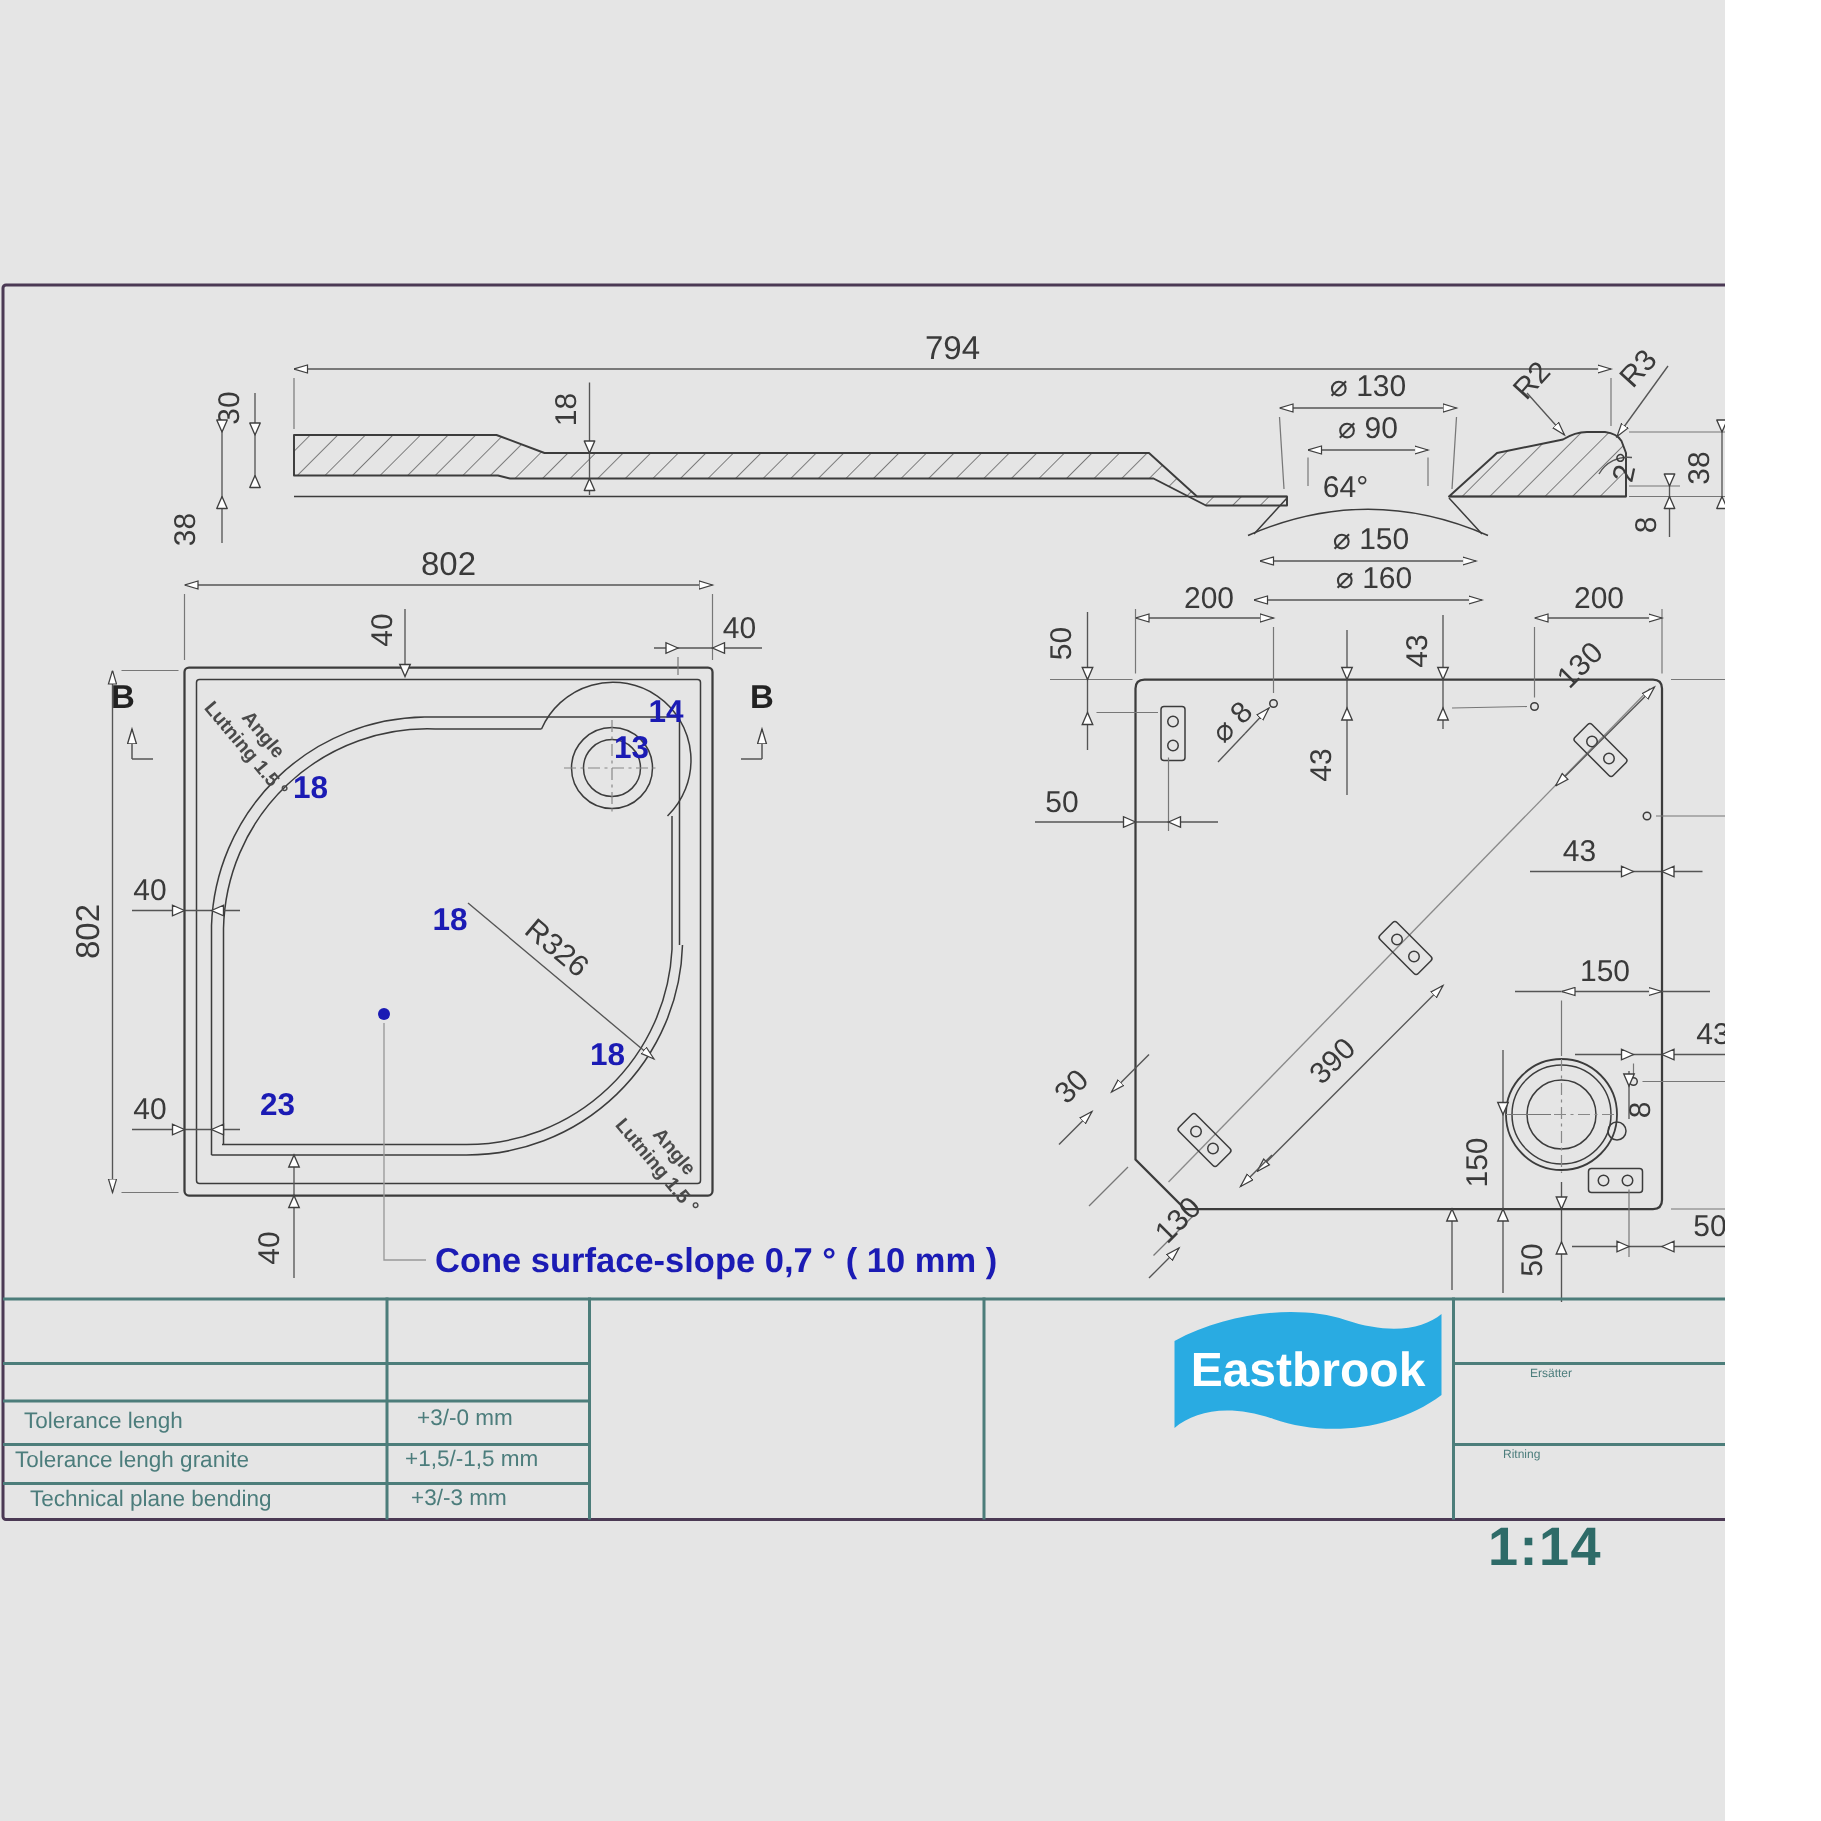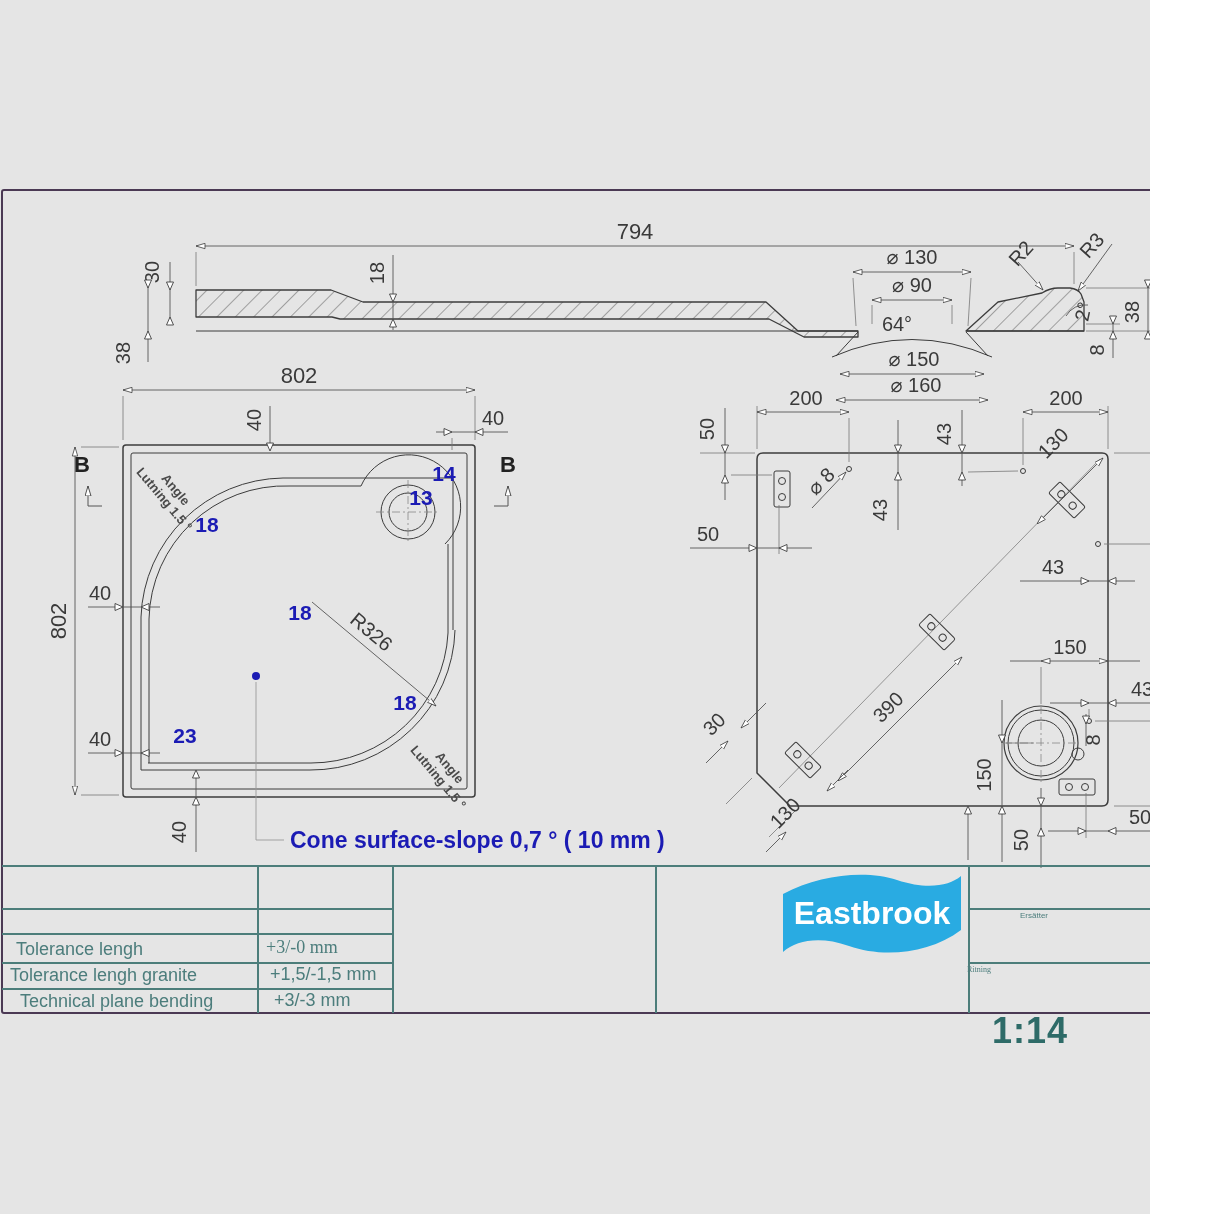--- a/index.html
+++ b/index.html
@@ -11,21 +11,21 @@
   .bluetxt{font-size:21px;font-weight:bold;fill:#1b1bb4;}
   .conetxt{font-size:23px;font-weight:bold;fill:#1b1bb4;}
   .notetxt{font-size:13px;font-weight:600;fill:#4a4a4a;}
   .btxt{font-size:22px;font-weight:bold;fill:#222;}
   .frame{position:absolute;left:1px;top:189px;width:1208px;height:825px;
          border:2px solid #4b3954;border-radius:3px;box-sizing:border-box;pointer-events:none;}
   .tb{position:absolute;left:2px;top:865px;width:1209px;height:148px;}
   .hl,.vl{position:absolute;background:#4c7d7a;}
   .hl{height:2px;}
   .vl{width:2px;}
-  .tol{position:absolute;font-size:18px;color:#4c7d7c;white-space:nowrap;}
+  .tol{position:absolute;font-size:15px;color:#4c7d7c;white-space:nowrap;}
   .tinylbl{position:absolute;font-size:8px;color:#4c7d7c;}
   .scale{position:absolute;font-size:36px;font-weight:bold;color:#2e6b68;letter-spacing:1px;margin-top:40px;}
   .addr{position:absolute;left:705px;top:98px;width:330px;text-align:center;
         font-size:12.5px;line-height:16px;color:#1e2b33;font-weight:600;}
 </style>
 </head>
 <body>
 
 <div class="canvas">
 
@@ -340,30 +340,30 @@
   <div class="hl" style="left:0;top:97px;width:390px;"></div>
   <div class="hl" style="left:0;top:123px;width:390px;"></div>
   <div class="hl" style="left:966px;top:43px;width:243px;"></div>
   <div class="hl" style="left:966px;top:97px;width:243px;"></div>
   <div class="vl" style="left:255px;top:0;height:148px;"></div>
   <div class="vl" style="left:390px;top:0;height:148px;"></div>
   <div class="vl" style="left:653px;top:0;height:148px;"></div>
   <div class="vl" style="left:966px;top:0;height:148px;"></div>
 
   <div class="tol" style="left:14px;top:74px;">Tolerance lengh</div>
-  <div class="tol" style="left:264px;top:72px;font-family:Liberation Serif, serif;">+3/-0 mm</div>
+  <div class="tol" style="left:276px;top:72px;">+3/-0 mm</div>
   <div class="tol" style="left:8px;top:100px;">Tolerance lengh granite</div>
   <div class="tol" style="left:268px;top:99px;">+1,5/-1,5 mm</div>
   <div class="tol" style="left:18px;top:126px;">Technical plane bending</div>
   <div class="tol" style="left:272px;top:125px;">+3/-3 mm</div>
 
   <svg style="position:absolute;left:773px;top:5px;" width="192" height="92" viewBox="0 0 192 92">
     <path d="M8,24 C45,4 92,0 122,10 C152,20 174,16 186,6 L186,60 C154,84 108,88 74,76 C45,66 22,70 8,82 Z" fill="#29abe2"></path>
     <text x="97" y="54" text-anchor="middle" fill="#ffffff" font-size="32" font-weight="bold">Eastbrook</text>
   </svg>
 
 
   <div class="tinylbl" style="left:971px;top:46px;padding-left:47px;">Ersätter</div>
-  <div class="tinylbl" style="left:965px;top:100px;font-family:Liberation Serif, serif;">Ritning</div>
+  <div class="tinylbl" style="left:1000px;top:100px;">Ritning</div>
   <div class="scale" style="left:990px;top:105px;">1:14</div>
 </div>
 
 </div>
 
 </body></html>

